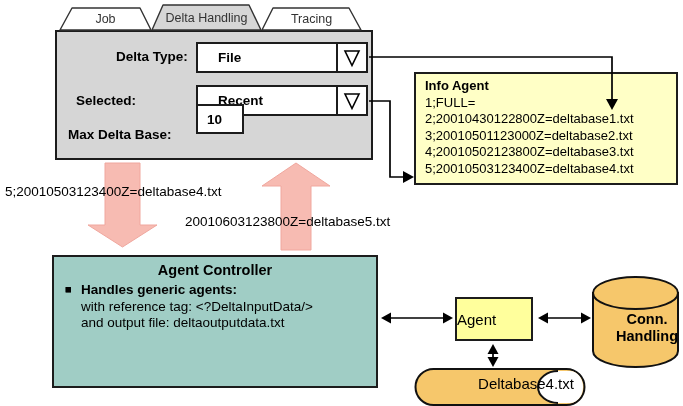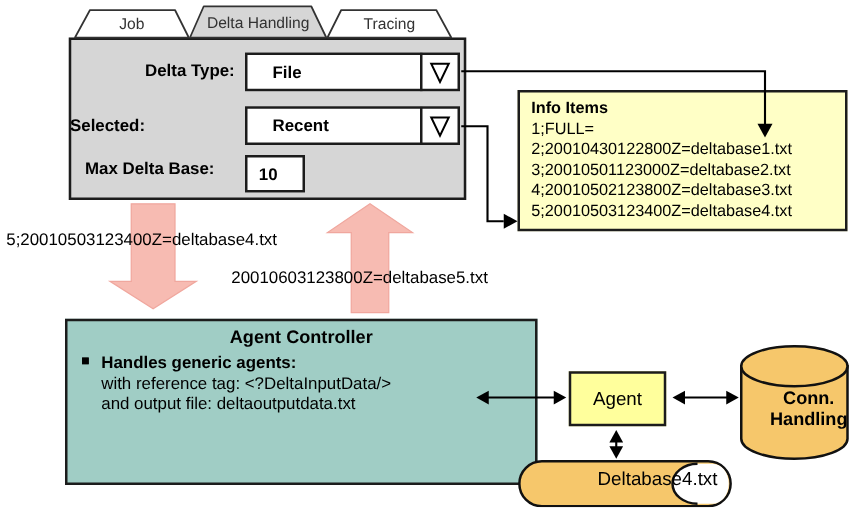--- a/index.html
+++ b/index.html
@@ -14,66 +14,66 @@
 
   
   .dialog { position:absolute; left:55px; top:30px; width:318px; height:130px;
             background:#D6D6D6; border:2px solid #1c1c1c; z-index:2; }
   .fld-label { position:absolute; z-index:4; font-size:13.5px; font-weight:bold; color:#000; }
   .combo-text { position:absolute; z-index:4; left:196px; width:142px; height:31px;
                 background:#fff; border:2px solid #1c1c1c; font-size:13.5px; font-weight:bold;
                 display:flex; align-items:center; padding-left:20px; }
   .combo-btn { position:absolute; z-index:4; left:336px; width:32px; height:31px;
                background:#fff; border:2px solid #1c1c1c; display:flex; align-items:center; justify-content:center; }
-  .num-input { position:absolute; z-index:4; left:196px; top:124px; width:48px; height:30px;
+  .num-input { position:absolute; z-index:4; left:196px; top:104px; width:48px; height:30px;
                background:#fff; border:2px solid #1c1c1c; font-size:13.5px; font-weight:bold;
                display:flex; align-items:center; padding-left:9px; }
 
   
   .info-box { position:absolute; left:414px; top:72px; width:264px; height:113px;
               background:#FFFFC6; border:2px solid #1c1c1c; z-index:2;
               padding:4px 9px; font-size:13px; line-height:16.6px; color:#000; }
   .info-title { font-weight:bold; }
 
   
   .float-label { position:absolute; z-index:4; font-size:13.5px; color:#000; white-space:nowrap; }
 
   
-  .controller { position:absolute; left:52px; top:255px; width:378px; height:133px;
+  .controller { position:absolute; left:52px; top:255px; width:326px; height:133px;
                 background:#A0CDC5; border:2px solid #1c1c1c; z-index:2; padding-top:5px; }
   .ctrl-title { text-align:center; font-size:14.5px; font-weight:bold; margin-bottom:4px; }
   .ctrl-line { position:relative; padding-left:27px; padding-right:6px; font-size:13.5px; line-height:16.5px; }
   .ctrl-line.bold { font-weight:bold; }
   .ctrl-bullet { position:absolute; left:11px; top:-1px; font-size:11px; }
 
   
   .agent-box { position:absolute; left:455px; top:297px; width:78px; height:44px;
                background:#FFFF9C; border:2px solid #1c1c1c; z-index:2;
-               display:flex; align-items:center; justify-content:center; font-size:15px; }
+               display:flex; align-items:center; font-size:15px; }
 
   
   .cyl-label { position:absolute; left:592px; top:311px; width:110px; z-index:4;
                text-align:center; font-size:14.5px; font-weight:bold; line-height:17px; }
   .file-label { position:absolute; left:415px; top:375px; width:142px; z-index:4;
                 text-align:center; font-size:15px;margin-left:40px; }
 </style>
 </head>
 <body>
 
 <div class="stage">
 
   <svg class="layer" id="pink-layer" viewBox="0 0 683 406">
     <polygon points="105,163 140,163 140,225 157,225 122.5,247 88,225 105,225" fill="#F7BBB2" stroke="#F0A79E" stroke-width="1"></polygon>
     <polygon points="296,163 330,186 311,186 311,250 281,250 281,186 262,186" fill="#F7BBB2" stroke="#F0A79E" stroke-width="1"></polygon>
   </svg>
 
   <div class="dialog"></div>
 
   <div class="info-box">
-    <div class="info-title">Info Items</div>
+    <div class="info-title">Info Agent</div>
     <div>1;FULL=</div>
     <div>2;20010430122800Z=deltabase1.txt</div>
     <div>3;20010501123000Z=deltabase2.txt</div>
     <div>4;20010502123800Z=deltabase3.txt</div>
     <div>5;20010503123400Z=deltabase4.txt</div>
   </div>
 
   <div class="controller">
     <div class="ctrl-title">Agent Controller</div>
     <div class="ctrl-line bold">
@@ -128,21 +128,21 @@
   <div class="tab-label" style="left:262px; top:12px; width:99px;">Tracing</div>
 
   <div class="fld-label" style="left:68px; top:49px;margin-left:48px;">Delta Type:</div>
   <div class="combo-text" style="top:42px;">File</div>
   <div class="combo-btn" style="top:42px;">
     <svg width="18" height="20">
       <polygon points="2,3 16,3 9,17.5" fill="#fff" stroke="#000" stroke-width="1.6" stroke-linejoin="miter"></polygon>
     </svg>
   </div>
 
-  <div class="fld-label" style="left:56px; top:93px;">Selected:</div>
+  <div class="fld-label" style="left:76px; top:93px;">Selected:</div>
   <div class="combo-text" style="top:85px;">Recent</div>
   <div class="combo-btn" style="top:85px;">
     <svg width="18" height="20">
       <polygon points="2,3 16,3 9,17.5" fill="#fff" stroke="#000" stroke-width="1.6" stroke-linejoin="miter"></polygon>
     </svg>
   </div>
 
   <div class="fld-label" style="left:68px; top:127px;">Max Delta Base:</div>
   <div class="num-input">10</div>
 

